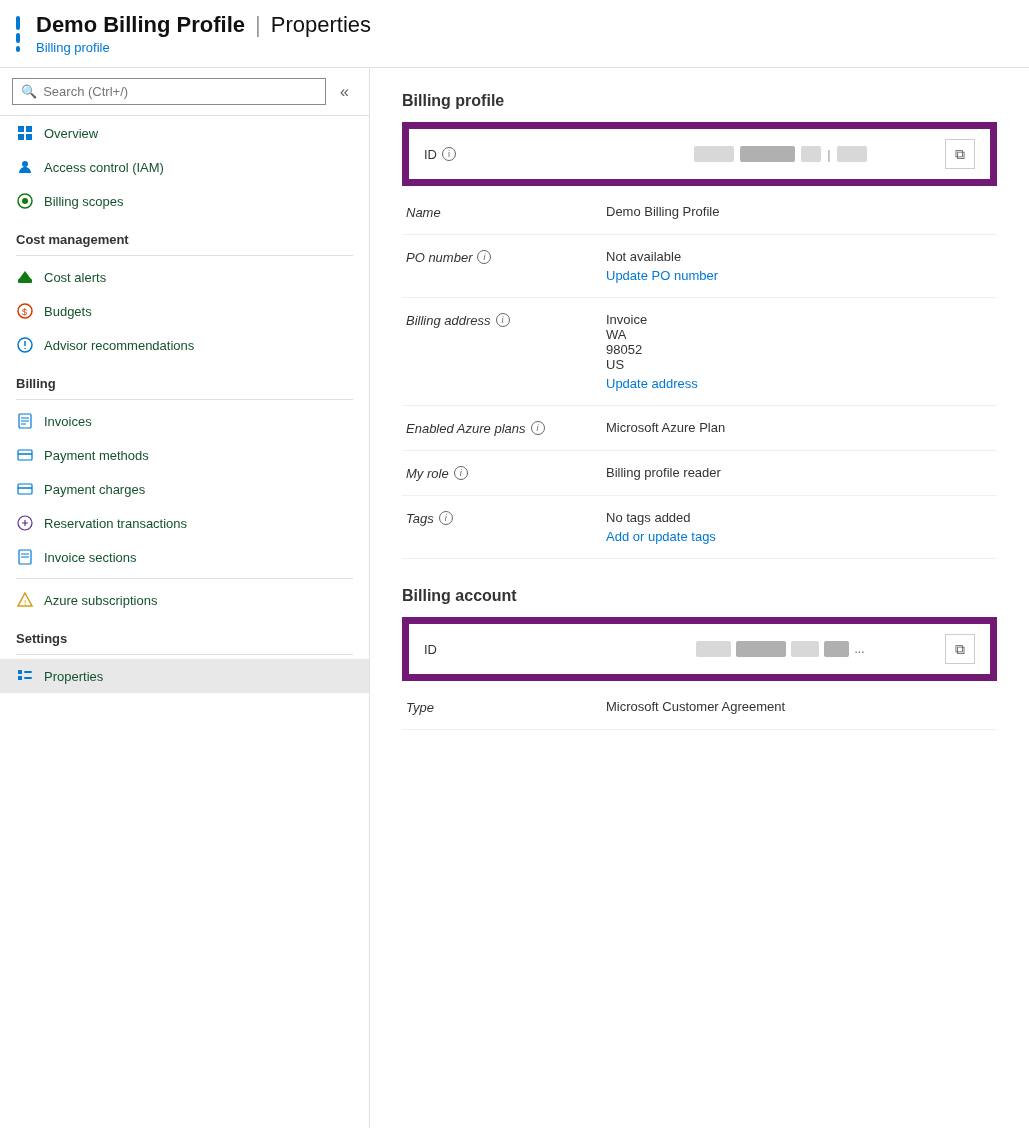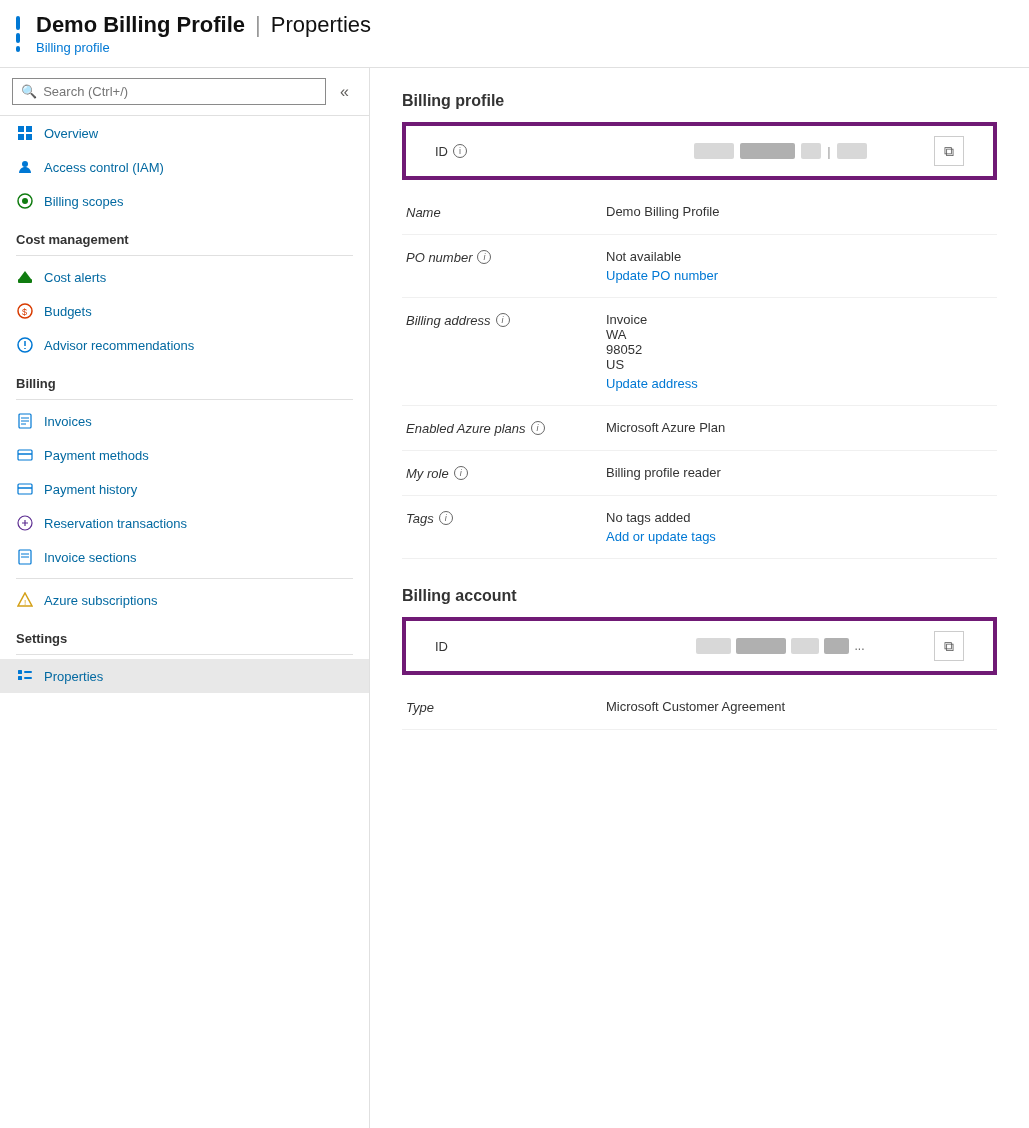--- a/index.html
+++ b/index.html
@@ -20,33 +20,33 @@
 
     
     .layout { display: flex; flex: 1; overflow: hidden; }
 
     
     .sidebar { width: 370px; min-width: 370px; border-right: 1px solid #e0e0e0; display: flex; flex-direction: column; overflow-y: auto; background: #fff; }
     .search-box { padding: 10px 12px; border-bottom: 1px solid #e0e0e0; }
     .search-input-wrap { display: flex; align-items: center; border: 1px solid #8a8a8a; padding: 5px 8px; gap: 6px; }
     .search-icon-char { color: #605e5c; font-size: 13px; }
     .search-input { border: none; outline: none; font-size: 13px; color: #605e5c; background: transparent; width: 100%; }
-    .nav-item { display: flex; align-items: center; gap: 10px; padding: 8px 16px; cursor: pointer; color: #0369a1; text-decoration: none; }
+    .nav-item { display: flex; align-items: center; gap: 10px; padding: 8px 16px; cursor: pointer; color: #14532d; text-decoration: none; }
     .nav-item.active { background: #e8e8e8; font-weight: 500; }
     .nav-icon { width: 18px; height: 18px; flex-shrink: 0; display: flex; align-items: center; justify-content: center; font-size: 15px; }
     .nav-label { font-size: 13px; }
 
     .section-header { padding: 14px 16px 4px 16px; font-size: 13px; font-weight: 600; color: #333; }
     .section-divider { border: none; border-top: 1px solid #e0e0e0; margin: 4px 16px; }
 
     
     .main { flex: 1; overflow-y: auto; padding: 24px 32px; background: #fff; }
     .section-title { font-size: 16px; font-weight: 600; color: #333; margin-bottom: 12px; }
 
-    .red-box { border: 4px solid #701a75; padding: 10px 29px; display: flex; align-items: center; justify-content: space-between; margin-bottom: 10px; }
+    .red-box { border: 7px solid #701a75; padding: 10px 15px; display: flex; align-items: center; justify-content: space-between; margin-bottom: 4px; }
     .field-label { font-size: 13px; color: #333; display: flex; align-items: center; gap: 5px; min-width: 200px; }
     .info-icon { width: 14px; height: 14px; border: 1px solid #666; border-radius: 50%; display: inline-flex; align-items: center; justify-content: center; font-size: 9px; color: #666; cursor: pointer; }
 
     .id-bar { display: flex; align-items: center; gap: 6px; }
     .id-segment { height: 16px; border-radius: 2px; background: #b0b0b0; }
     .id-segment.light { background: #d8d8d8; }
     .id-separator { color: #999; font-size: 13px; }
 
     .copy-icon { width: 30px; height: 30px; border: 1px solid #ccc; display: flex; align-items: center; justify-content: center; cursor: pointer; color: #555; font-size: 14px; margin-left: 8px; }
 
@@ -197,21 +197,21 @@
         <span class="nav-label">Payment methods</span>
       </div>
 
       <div class="nav-item">
         <div class="nav-icon icon-blue">
           <svg width="16" height="16" viewBox="0 0 16 16">
               <rect x="1" y="3" width="14" height="10" rx="1" fill="none" stroke="#0078d4" stroke-width="1.2"></rect>
               <line x1="1" y1="7" x2="15" y2="7" stroke="#0078d4" stroke-width="1.5"></line>
             </svg>
         </div>
-        <span class="nav-label">Payment history</span>
+        <span class="nav-label">Payment charges</span>
       </div>
 
       <div class="nav-item">
         <div class="nav-icon">
           <svg width="16" height="16" viewBox="0 0 16 16">
               <circle cx="8" cy="8" r="7" fill="none" stroke="#5c2d91" stroke-width="1.2"></circle>
               <path d="M5 8h6M8 5v6" stroke="#5c2d91" stroke-width="1.2"></path>
             </svg>
         </div>
         <span class="nav-label">Reservation transactions</span>

